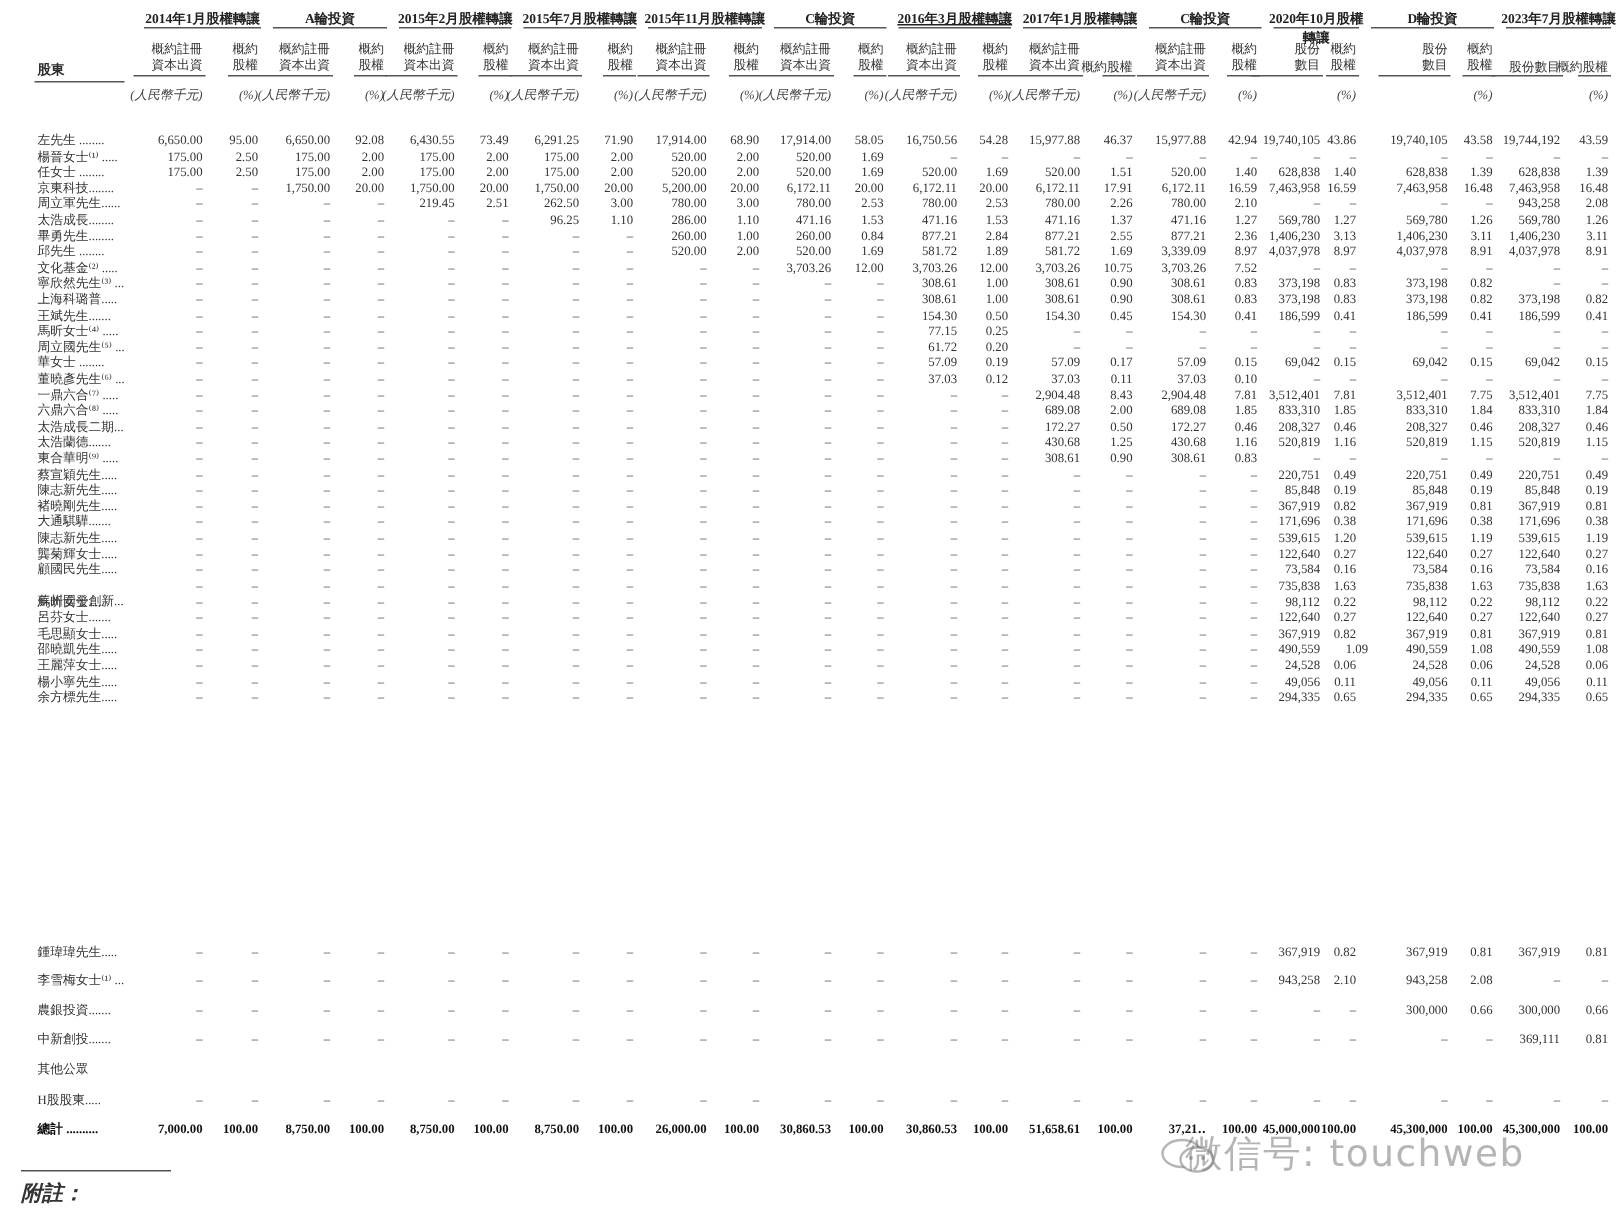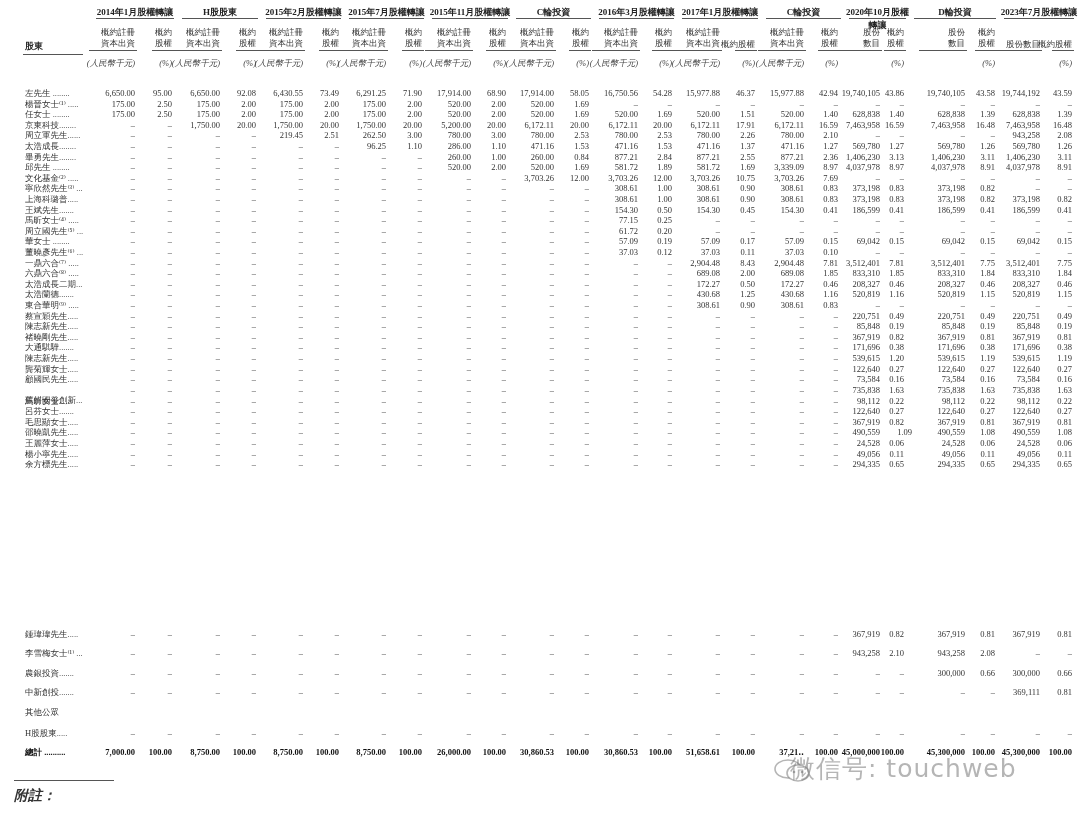--- a/index.html
+++ b/index.html
@@ -40,21 +40,21 @@
 <div class="watermark">微信号: touchweb</div>
 
 <div class="ghdr" style="left: 92px; width: 86px;">2014年1月股權轉讓</div>
 <div class="gline" style="left: 96px; width: 78px;"></div>
 <div class="sub" style="top: 27px; right: 945px;">概約註冊<br>資本出資</div>
 <div class="sub" style="top: 27px; right: 908px;">概約<br>股權</div>
 <div class="subline" style="left: 89px; width: 48px;"></div>
 <div class="subline" style="left: 152px; width: 22px;"></div>
 <div class="unit" style="right: 945px;">(人民幣千元)</div>
 <div class="unit" style="right: 908px;">(%)</div>
-<div class="ghdr" style="left: 178px; width: 84px;">H股股東</div>
+<div class="ghdr" style="left: 178px; width: 84px;">A輪投資</div>
 <div class="gline" style="left: 182px; width: 76px;"></div>
 <div class="sub" style="top: 27px; right: 860px;">概約註冊<br>資本出資</div>
 <div class="sub" style="top: 27px; right: 824px;">概約<br>股權</div>
 <div class="subline" style="left: 174px; width: 48px;"></div>
 <div class="subline" style="left: 236px; width: 22px;"></div>
 <div class="unit" style="right: 860px;">(人民幣千元)</div>
 <div class="unit" style="right: 824px;">(%)</div>
 <div class="ghdr" style="left: 262px; width: 83px;">2015年2月股權轉讓</div>
 <div class="gline" style="left: 266px; width: 75px;"></div>
 <div class="sub" style="top: 27px; right: 777px;">概約註冊<br>資本出資</div>
@@ -80,21 +80,21 @@
 <div class="unit" style="right: 609px;">(人民幣千元)</div>
 <div class="unit" style="right: 574px;">(%)</div>
 <div class="ghdr" style="left: 512px; width: 83px;">C輪投資</div>
 <div class="gline" style="left: 516px; width: 75px;"></div>
 <div class="sub" style="top: 27px; right: 526px;">概約註冊<br>資本出資</div>
 <div class="sub" style="top: 27px; right: 491px;">概約<br>股權</div>
 <div class="subline" style="left: 508px; width: 48px;"></div>
 <div class="subline" style="left: 569px; width: 22px;"></div>
 <div class="unit" style="right: 526px;">(人民幣千元)</div>
 <div class="unit" style="right: 491px;">(%)</div>
-<div class="ghdr" style="left: 595px; width: 83px;">2016年3月股權轉讓</div>
+<div class="ghdr" style="left: 595px; width: 83px; text-decoration: underline;">2016年3月股權轉讓</div>
 <div class="gline" style="left: 599px; width: 75px;"></div>
 <div class="sub" style="top: 27px; right: 442px;">概約註冊<br>資本出資</div>
 <div class="sub" style="top: 27px; right: 408px;">概約<br>股權</div>
 <div class="subline" style="left: 592px; width: 48px;"></div>
 <div class="subline" style="left: 652px; width: 22px;"></div>
 <div class="unit" style="right: 442px;">(人民幣千元)</div>
 <div class="unit" style="right: 408px;">(%)</div>
 <div class="ghdr" style="left: 678px; width: 84px;">2017年1月股權轉讓</div>
 <div class="gline" style="left: 682px; width: 76px;"></div>
 <div class="sub" style="top: 27px; right: 360px;">概約註冊<br>資本出資</div>
@@ -343,21 +343,21 @@
 <div class="cell" style="top: 172.832px; right: 658px;">–</div>
 <div class="cell" style="top: 172.832px; right: 609px;">–</div>
 <div class="cell" style="top: 172.832px; right: 574px;">–</div>
 <div class="cell" style="top: 172.832px; right: 526px;">3,703.26</div>
 <div class="cell" style="top: 172.832px; right: 491px;">12.00</div>
 <div class="cell" style="top: 172.832px; right: 442px;">3,703.26</div>
 <div class="cell" style="top: 172.832px; right: 408px;">12.00</div>
 <div class="cell" style="top: 172.832px; right: 360px;">3,703.26</div>
 <div class="cell" style="top: 172.832px; right: 325px;">10.75</div>
 <div class="cell" style="top: 172.832px; right: 276px;">3,703.26</div>
-<div class="cell" style="top: 172.832px; right: 242px;">7.69</div>
+<div class="cell" style="top: 172.832px; right: 242px;">7.52</div>
 <div class="cell" style="top: 172.832px; right: 200px;">–</div>
 <div class="cell" style="top: 172.832px; right: 176px;">–</div>
 <div class="cell" style="top: 172.832px; right: 115px;">–</div>
 <div class="cell" style="top: 172.832px; right: 85px;">–</div>
 <div class="cell" style="top: 172.832px; right: 40px;">–</div>
 <div class="cell" style="top: 172.832px; right: 8px;">–</div>
 <div class="name" style="top: 183.436px;">寧欣然先生⁽³⁾ ...</div>
 <div class="cell" style="top: 183.436px; right: 945px;">–</div>
 <div class="cell" style="top: 183.436px; right: 908px;">–</div>
 <div class="cell" style="top: 183.436px; right: 860px;">–</div>

